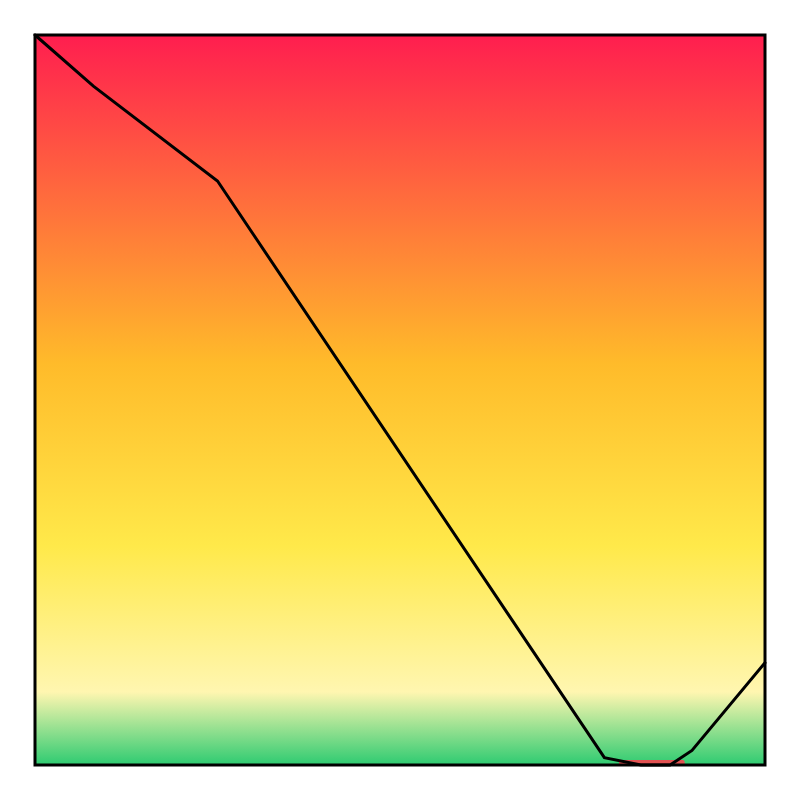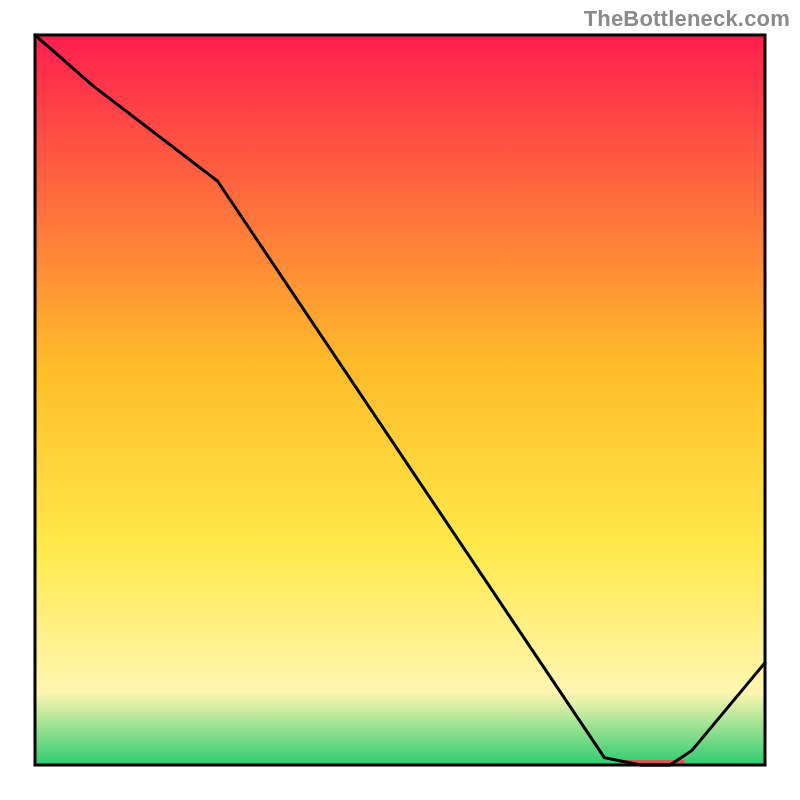--- a/index.html
+++ b/index.html
@@ -30,21 +30,20 @@
     top: 0;
     width: 800px;
     height: 800px;
     display: block;
   }
 </style>
 </head>
 <body>
 <div class="wrap">
 
-<div class="attribution">TheBottleneck.com</div>
 
 <svg viewBox="0 0 800 800">
   <defs>
 
     <linearGradient id="bg-grad" x1="0" y1="0" x2="0" y2="1">
       <stop id="g1" offset="0%" stop-color="#ff1e4f"></stop>
       <stop id="g2" offset="45%" stop-color="#ffbb2a"></stop>
       <stop id="g3" offset="70%" stop-color="#ffe94a"></stop>
       <stop id="g4" offset="90%" stop-color="#fff6b0"></stop>
       <stop id="g5" offset="100%" stop-color="#2ecb71"></stop>

